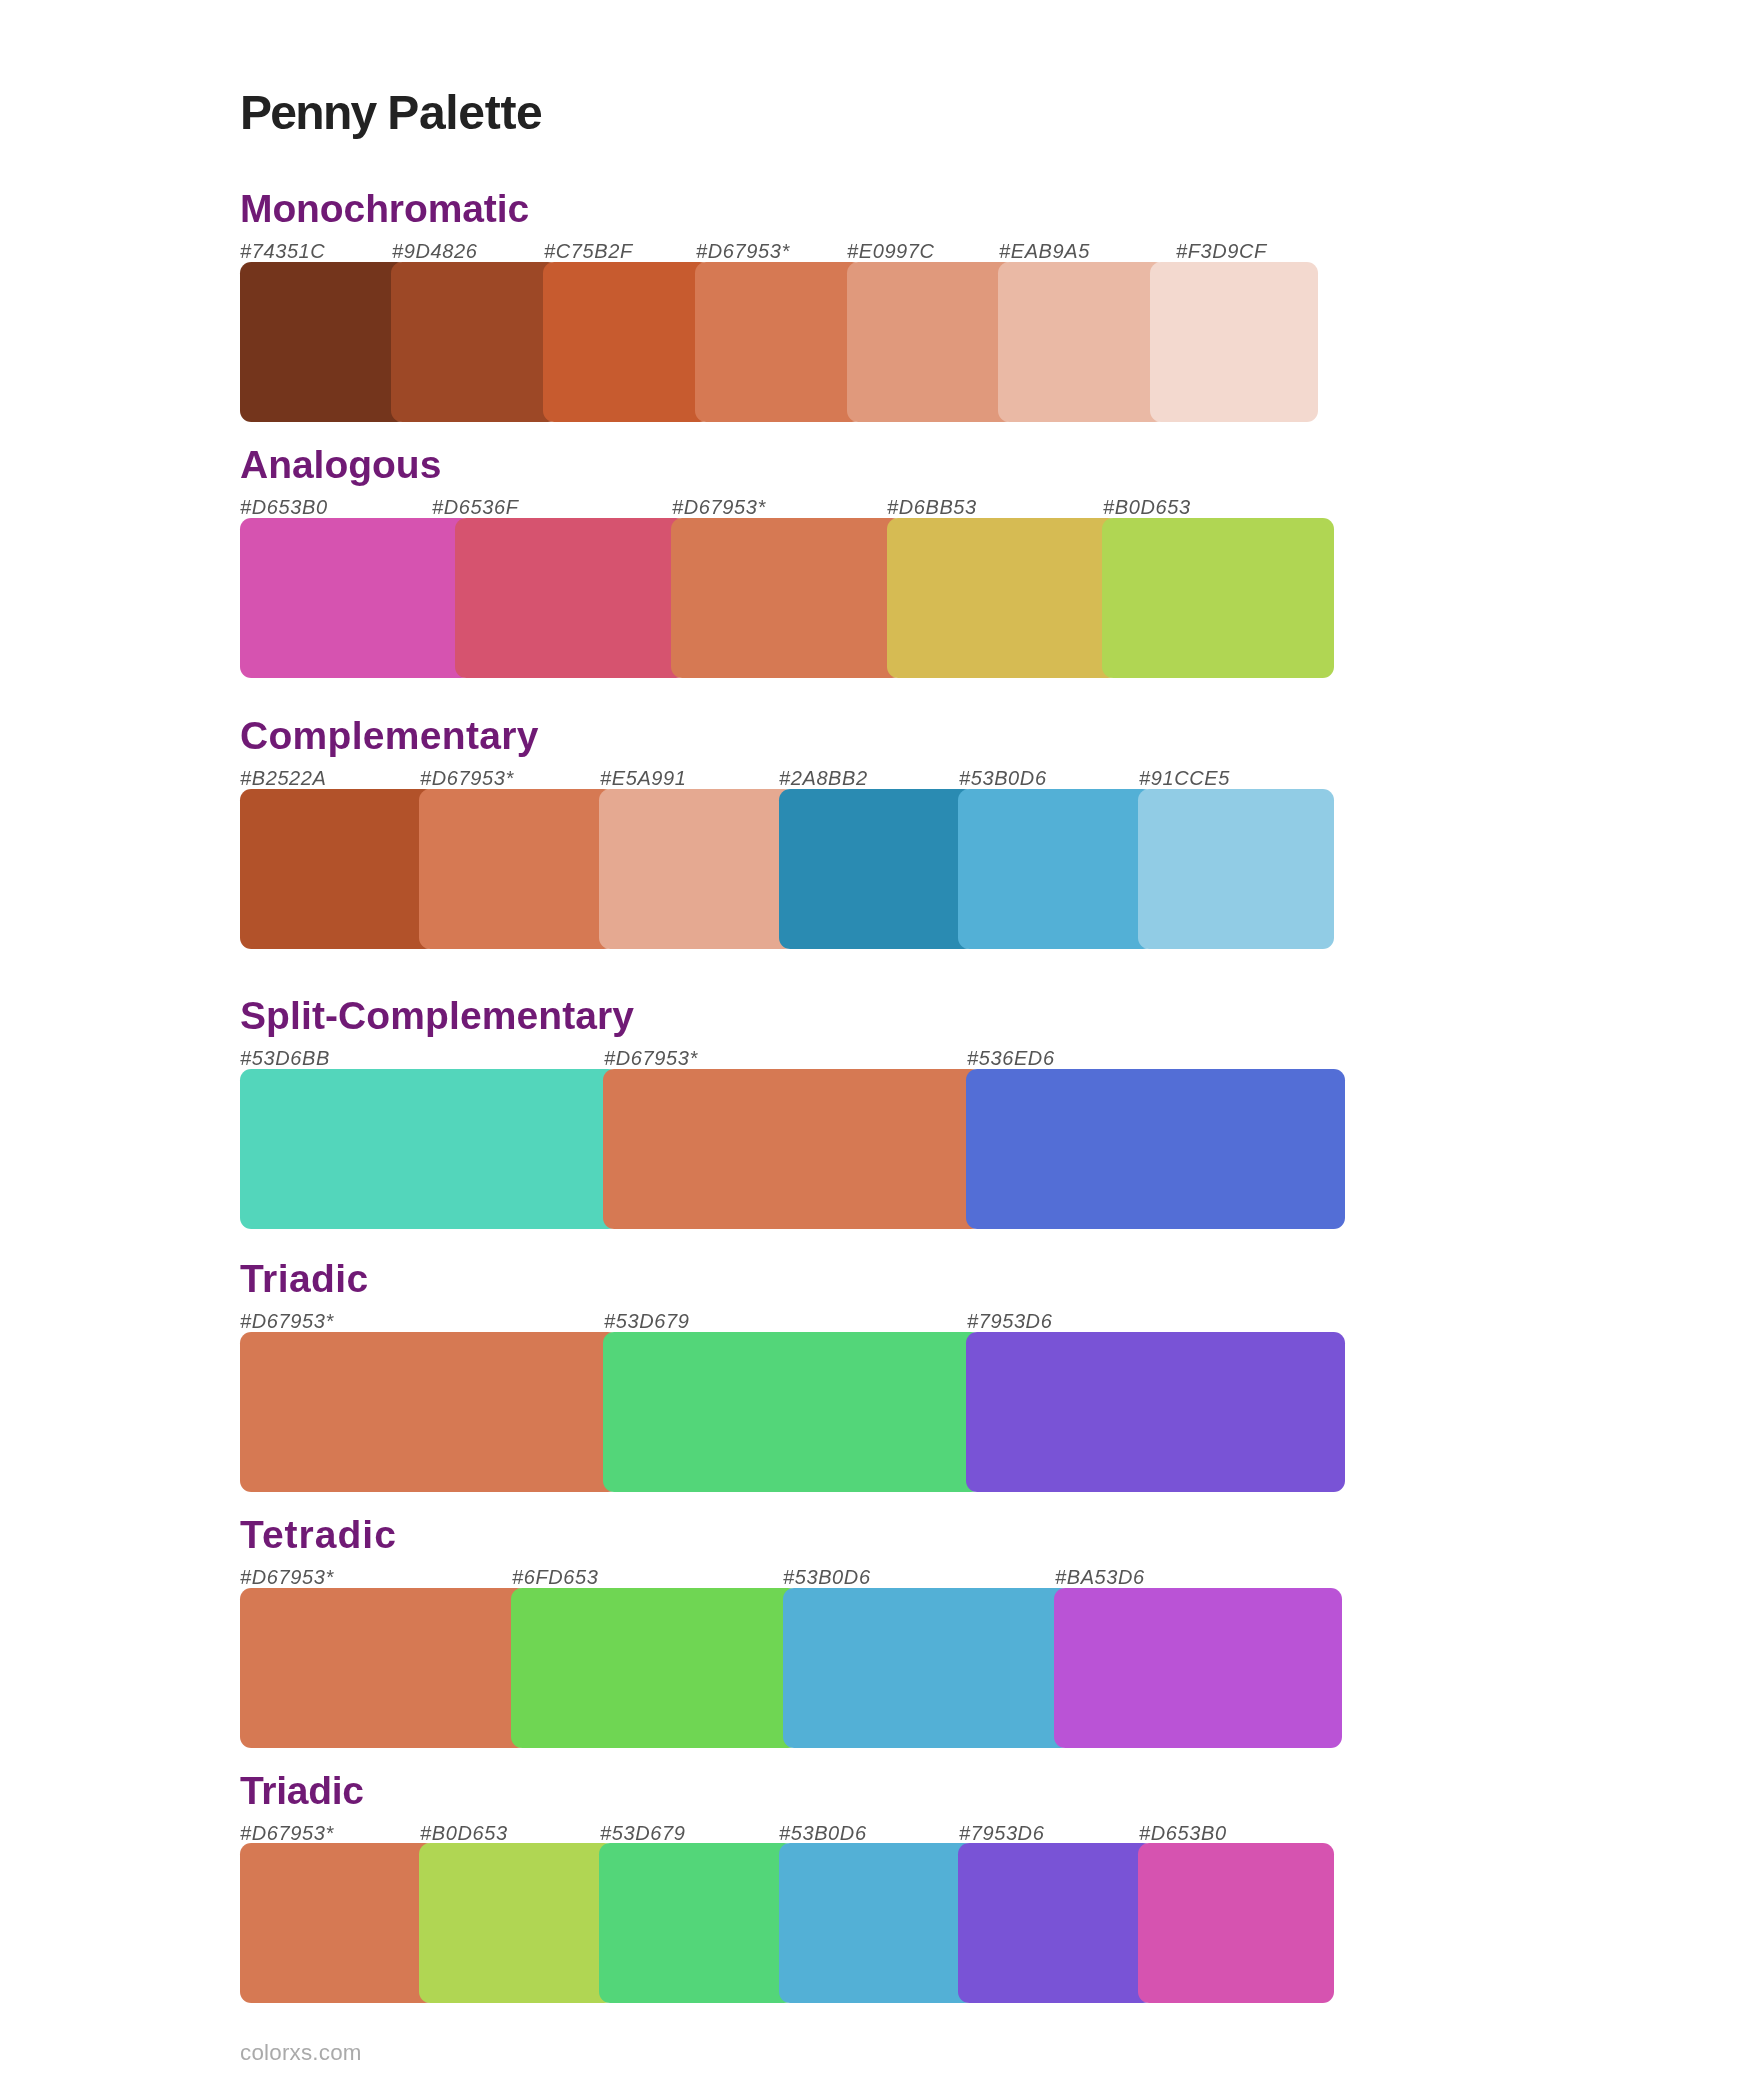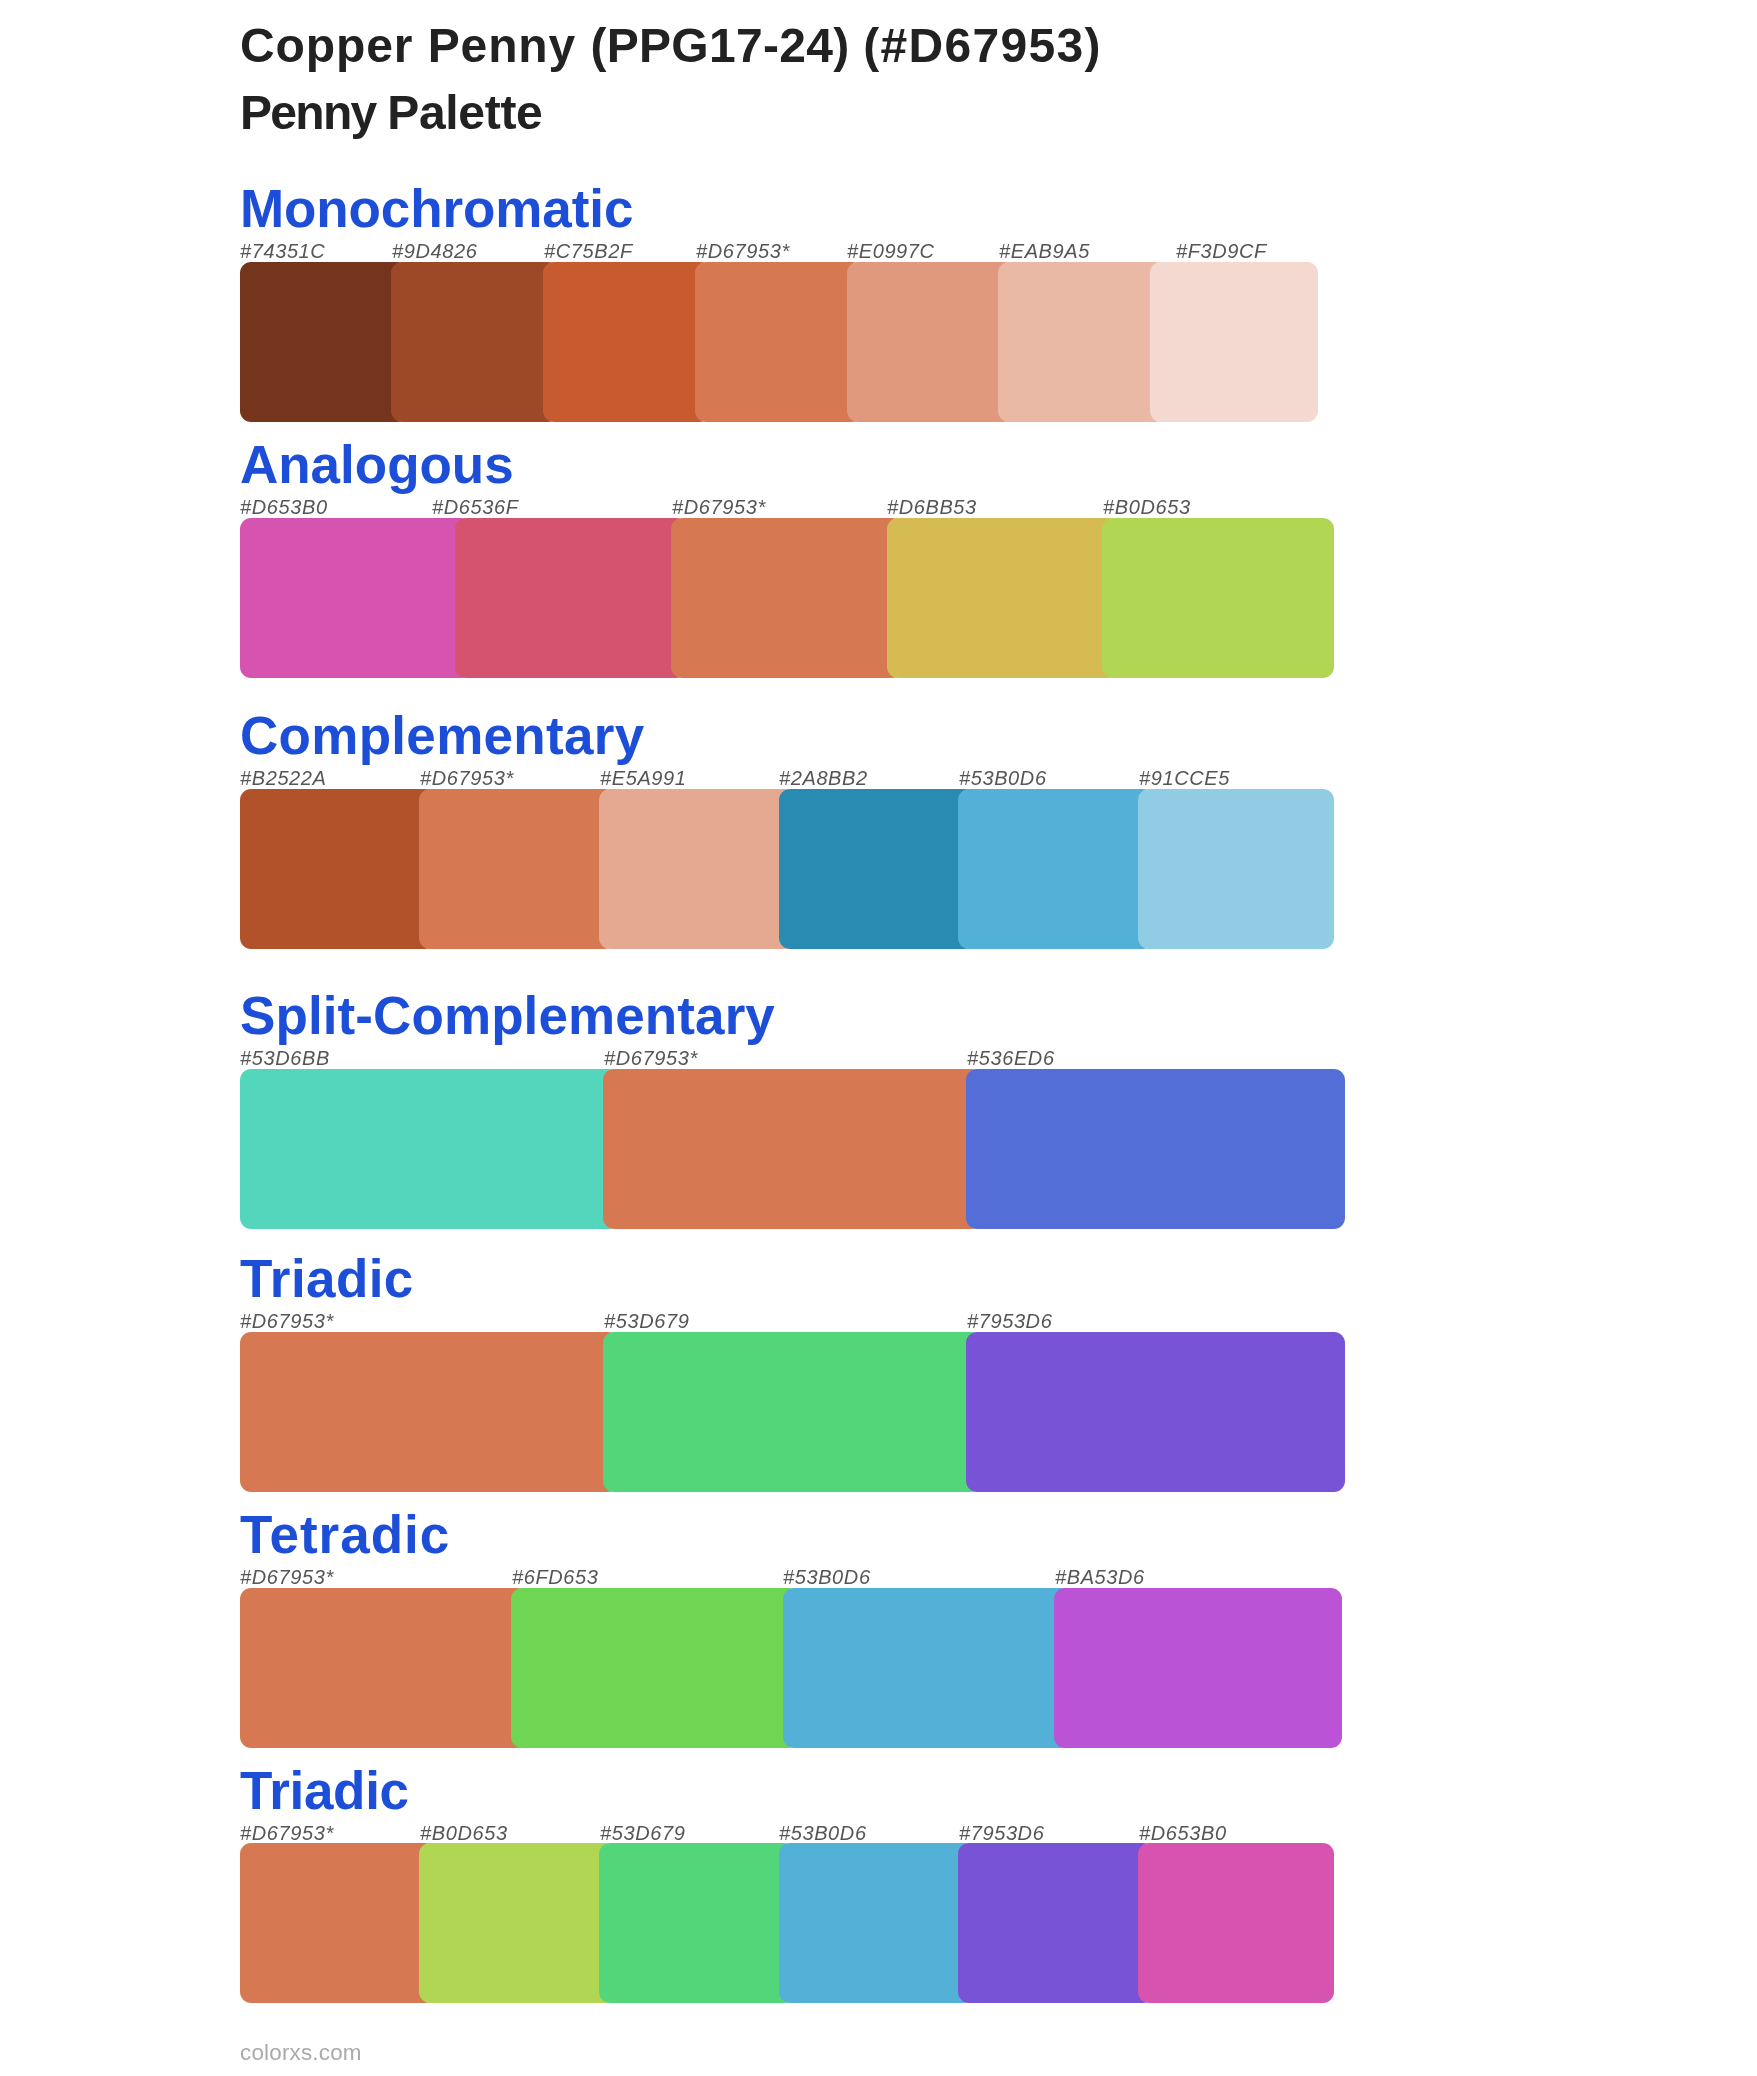--- a/index.html
+++ b/index.html
@@ -14,37 +14,36 @@
          transform:translateZ(0);}
   .title .t1{letter-spacing:0.9px;}
   .title .t2{letter-spacing:0.3px;}
   .title .t3{letter-spacing:1.3px;}
   .subtitle{position:absolute;left:240px;top:89px;font-size:48px;font-weight:bold;
             color:#222222;line-height:48px;white-space:pre;letter-spacing:-1.2px;
             transform:translateZ(0);}
   .subtitle .s1{letter-spacing:-1.7px;}
   .subtitle .s2{letter-spacing:-0.3px;}
   .section{position:absolute;left:0;top:0;width:1757px;height:0;}
-  .sec-title{position:absolute;left:240px;font-size:53px;font-weight:bold;color:#1d4ed8;
+  .sec-title{position:absolute;left:240px;font-size:39px;font-weight:bold;color:#701a75;
              line-height:39px;white-space:nowrap;letter-spacing:-0.1px;
              transform:translateZ(0);}
   .swatch{position:absolute;border-radius:11.2px;}
   .hex-label{position:absolute;font-size:20px;font-weight:normal;color:#555555;
              line-height:20px;white-space:nowrap;letter-spacing:0.6px;
              transform:translateZ(0);font-style:italic;}
   .footer{position:absolute;left:240px;top:2042px;font-size:22.4px;font-weight:normal;
           color:#aaaaaa;line-height:22.4px;white-space:nowrap;letter-spacing:0.2px;
           transform:translateZ(0);}
 </style>
 </head>
 <body>
 
 <div class="page">
 
-  <h1 class="title"><span class="t1">Copper Penny </span><span class="t2">(PPG17-24) </span><span class="t3">(#D67953)</span></h1>
   <h2 class="subtitle"><span class="s1">Penny </span><span class="s2">Palette</span></h2>
 
   <section class="section">
     <h3 class="sec-title" style="top:189px;letter-spacing:-0.1px">Monochromatic</h3>
     <div class="swatch" style="left:240px;top:262px;width:168px;height:160px;background:#74351C;z-index:1"></div>
     <div class="swatch" style="left:391px;top:262px;width:168px;height:160px;background:#9D4826;z-index:2"></div>
     <div class="swatch" style="left:543px;top:262px;width:168px;height:160px;background:#C75B2F;z-index:3"></div>
     <div class="swatch" style="left:695px;top:262px;width:168px;height:160px;background:#D67953;z-index:4"></div>
     <div class="swatch" style="left:847px;top:262px;width:168px;height:160px;background:#E0997C;z-index:5"></div>
     <div class="swatch" style="left:998px;top:262px;width:168px;height:160px;background:#EAB9A5;z-index:6"></div>

